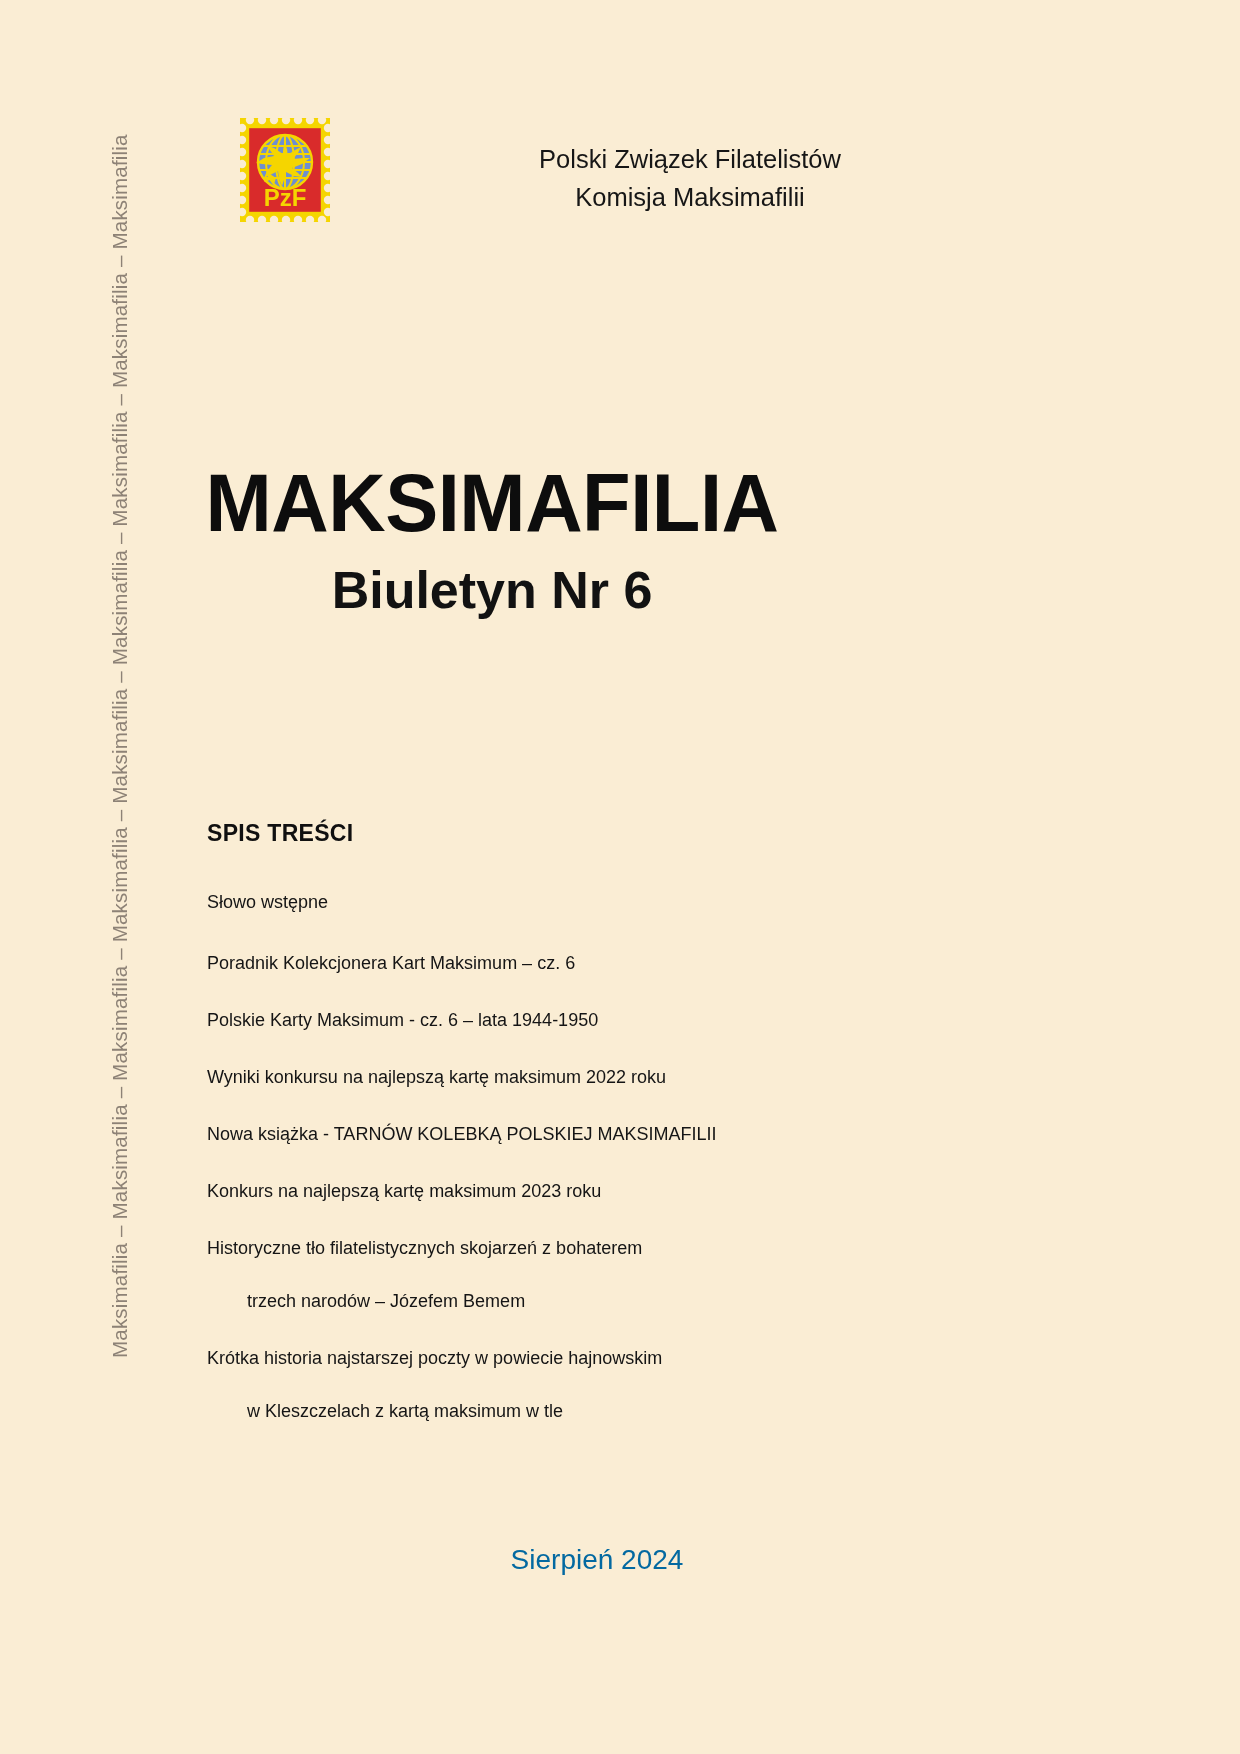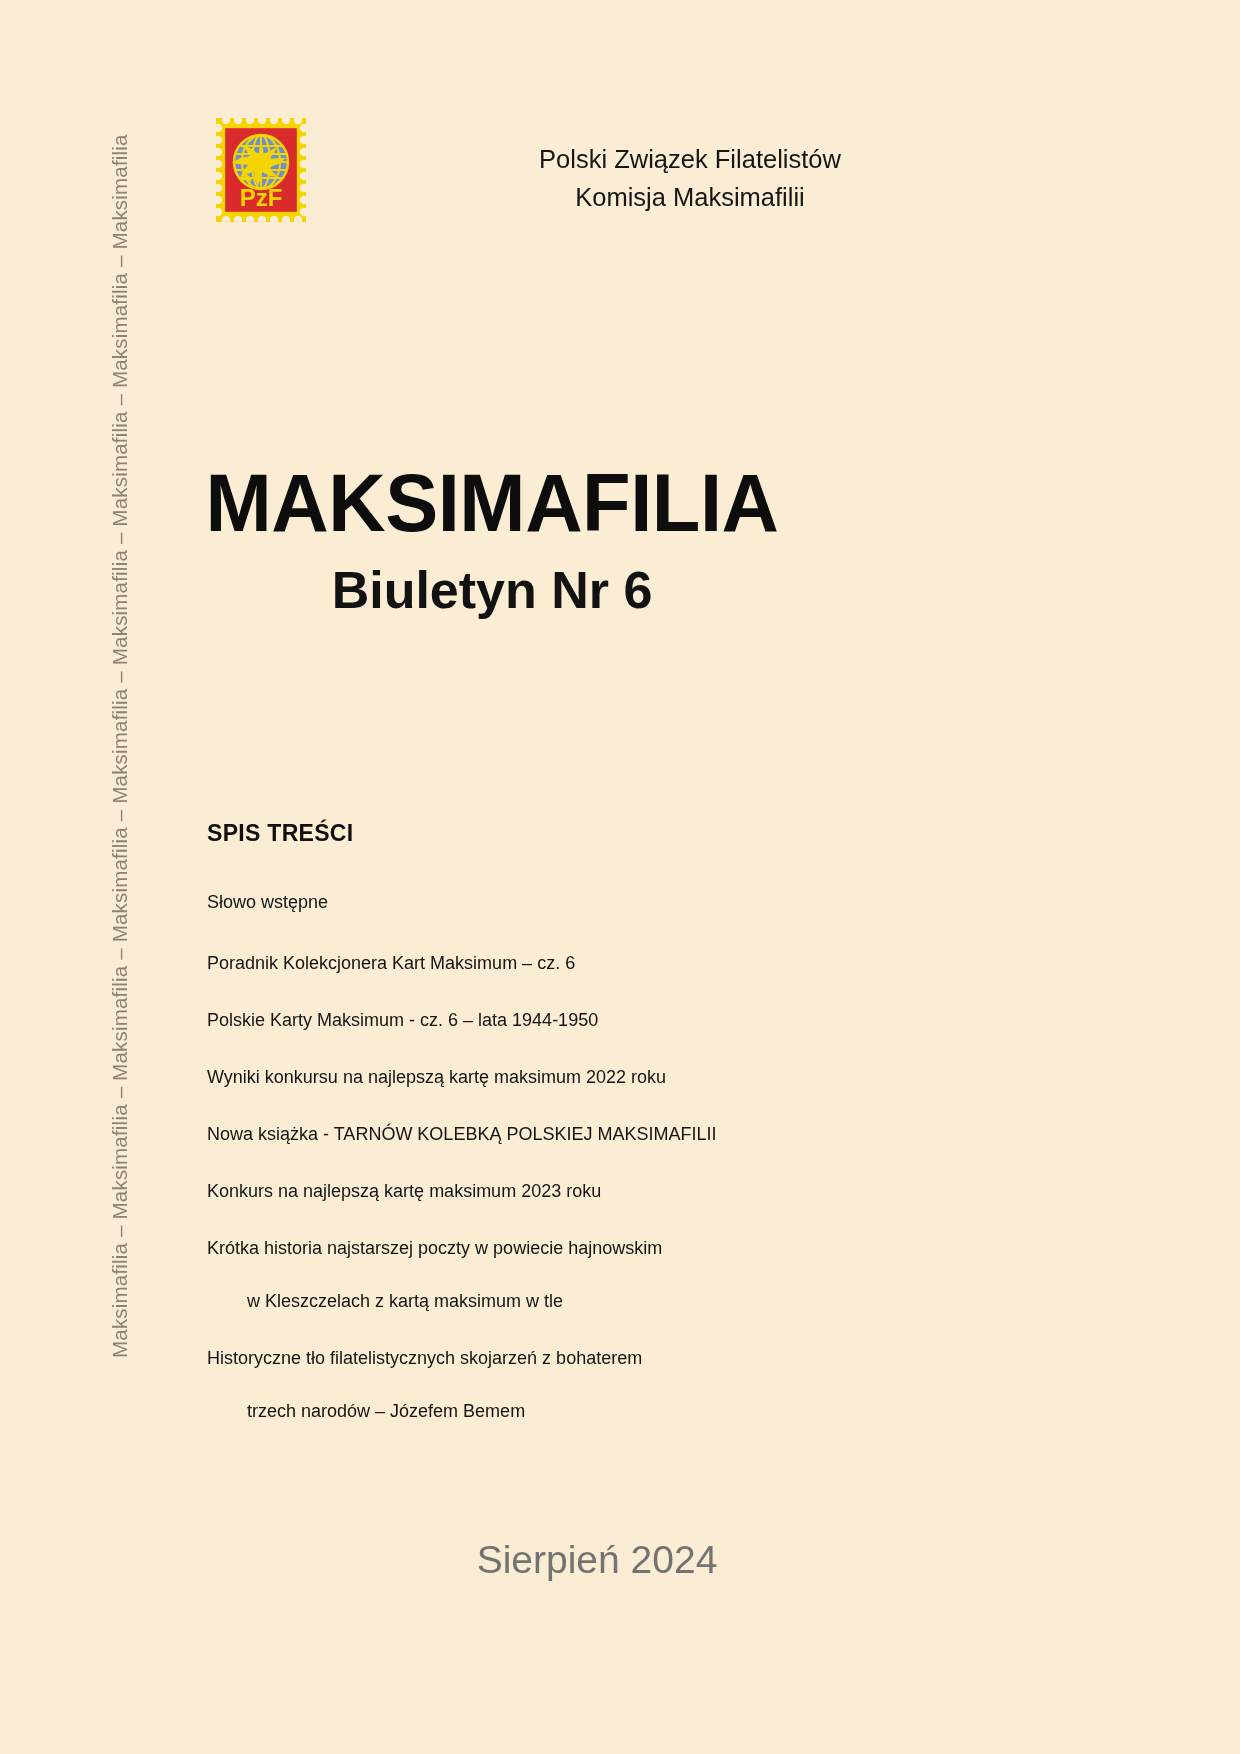--- a/index.html
+++ b/index.html
@@ -40,21 +40,21 @@
     transform: rotate(-90deg) translateX(-1250px);
     white-space: nowrap;
     font-size: 20.5px;
     letter-spacing: 0.2px;
     color: #8d8276;
     font-family: "Liberation Sans", "DejaVu Sans", sans-serif;
   }
 
   .logo {
     position: absolute;
-    left: 216px;
+    left: 240px;
     top: 118px;
     width: 90px;
     height: 104px;
   }
 
   .org-block {
     position: absolute;
     left: 380px;
     top: 132px;
     width: 620px;
@@ -124,23 +124,23 @@
     padding-left: 40px;
     margin-top: 22px;
   }
 
   .issue-date {
     position: absolute;
     left: 207px;
     top: 1540px;
     width: 780px;
     text-align: center;
-    font-size: 39px;
+    font-size: 28px;
     line-height: 40px;
-    color: #737373;
+    color: #0369a1;
   }
 
   
   .stamp-svg { display: block; }
 </style>
 </head>
 <body>
 
 <div class="page">
 
@@ -233,20 +233,20 @@
 
   <div class="toc">
     <div class="toc-heading">SPIS TREŚCI</div>
     <ul class="toc-list" id="toc-list">
         <li class="toc-item first"><span>Słowo wstępne</span></li>
         <li class="toc-item"><span>Poradnik Kolekcjonera Kart Maksimum – cz. 6</span></li>
         <li class="toc-item"><span>Polskie Karty Maksimum - cz. 6 – lata 1944-1950</span></li>
         <li class="toc-item"><span>Wyniki konkursu na najlepszą kartę maksimum 2022 roku</span></li>
         <li class="toc-item"><span>Nowa książka - TARNÓW KOLEBKĄ POLSKIEJ MAKSIMAFILII</span></li>
         <li class="toc-item"><span>Konkurs na najlepszą kartę maksimum 2023 roku</span></li>
+        <li class="toc-item"><span>Historyczne tło filatelistycznych skojarzeń z bohaterem</span><span class="toc-cont">trzech narodów – Józefem Bemem</span></li>
         <li class="toc-item"><span>Krótka historia najstarszej poczty w powiecie hajnowskim</span><span class="toc-cont">w Kleszczelach z kartą maksimum w tle</span></li>
-        <li class="toc-item"><span>Historyczne tło filatelistycznych skojarzeń z bohaterem</span><span class="toc-cont">trzech narodów – Józefem Bemem</span></li>
       </ul>
   </div>
 
   <div class="issue-date">Sierpień 2024</div>
 
 </div>
 
 </body></html>

